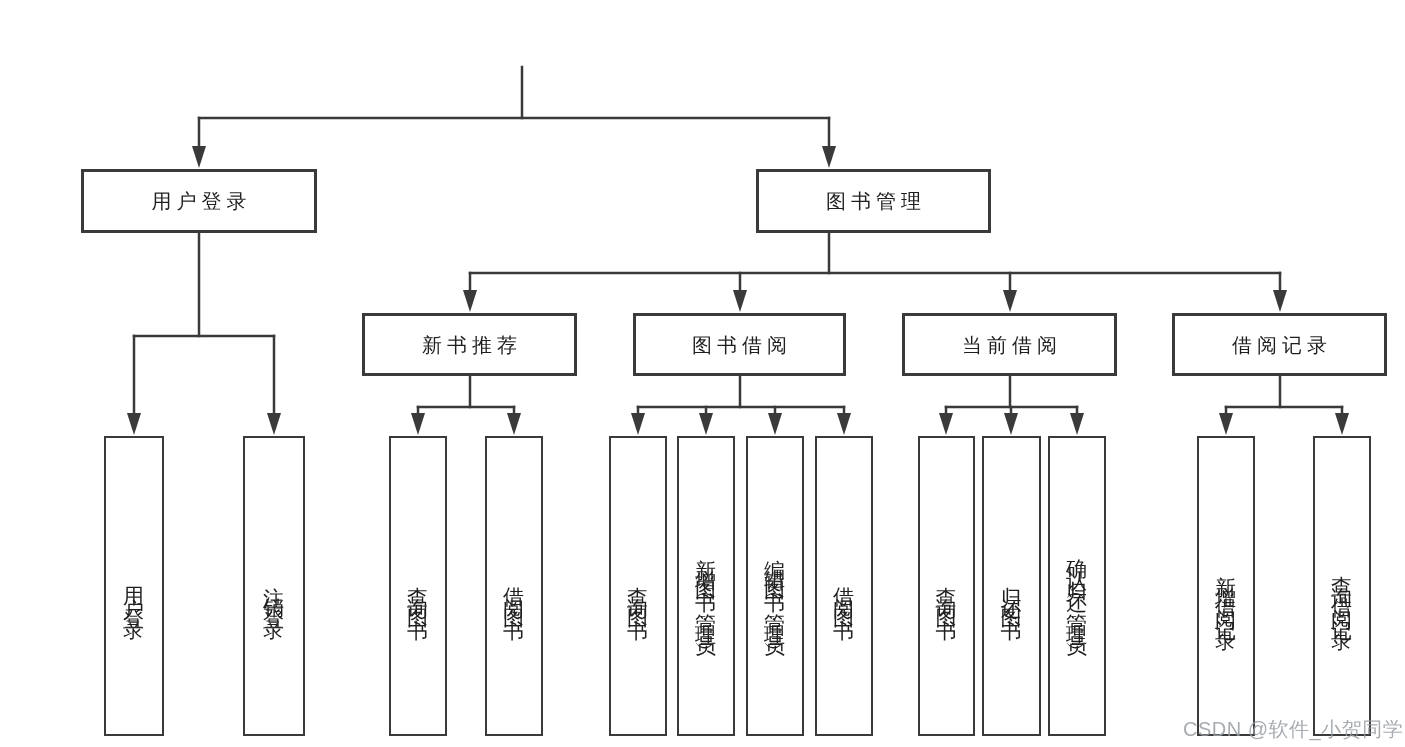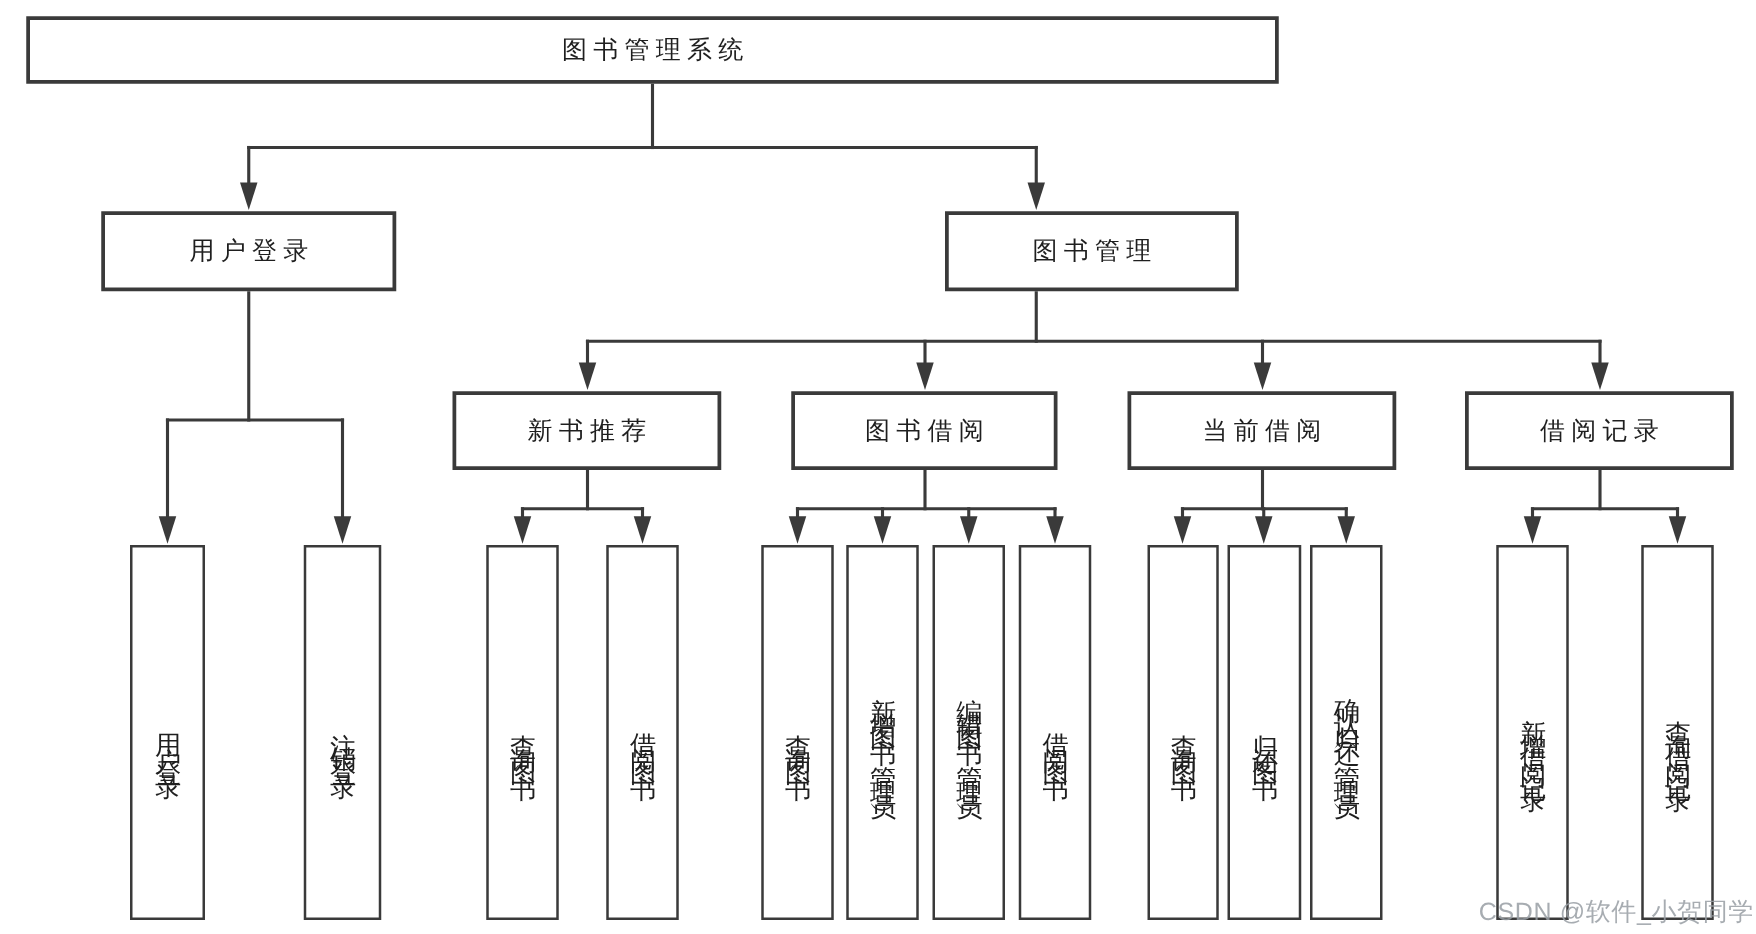--- a/index.html
+++ b/index.html
@@ -92,23 +92,20 @@
       <polygon points="768,413 782,413 775,435"></polygon>
       <polygon points="837,413 851,413 844,435"></polygon>
       <polygon points="939,413 953,413 946,435"></polygon>
       <polygon points="1004,413 1018,413 1011,435"></polygon>
       <polygon points="1070,413 1084,413 1077,435"></polygon>
       <polygon points="1219,413 1233,413 1226,435"></polygon>
       <polygon points="1335,413 1349,413 1342,435"></polygon>
     </g>
   </svg>
 
-  <div class="node" style="left:21px;top:13px;width:1002px;height:54px">
-    <span class="lbl">图书管理系统</span>
-  </div>
 
   <div class="node" style="left:81px;top:169px;width:236px;height:64px">
     <span class="lbl">用户登录</span>
   </div>
   <div class="node" style="left:756px;top:169px;width:235px;height:64px">
     <span class="lbl">图书管理</span>
   </div>
 
   <div class="node" style="left:362px;top:313px;width:215px;height:63px">
     <span class="lbl">新书推荐</span>

